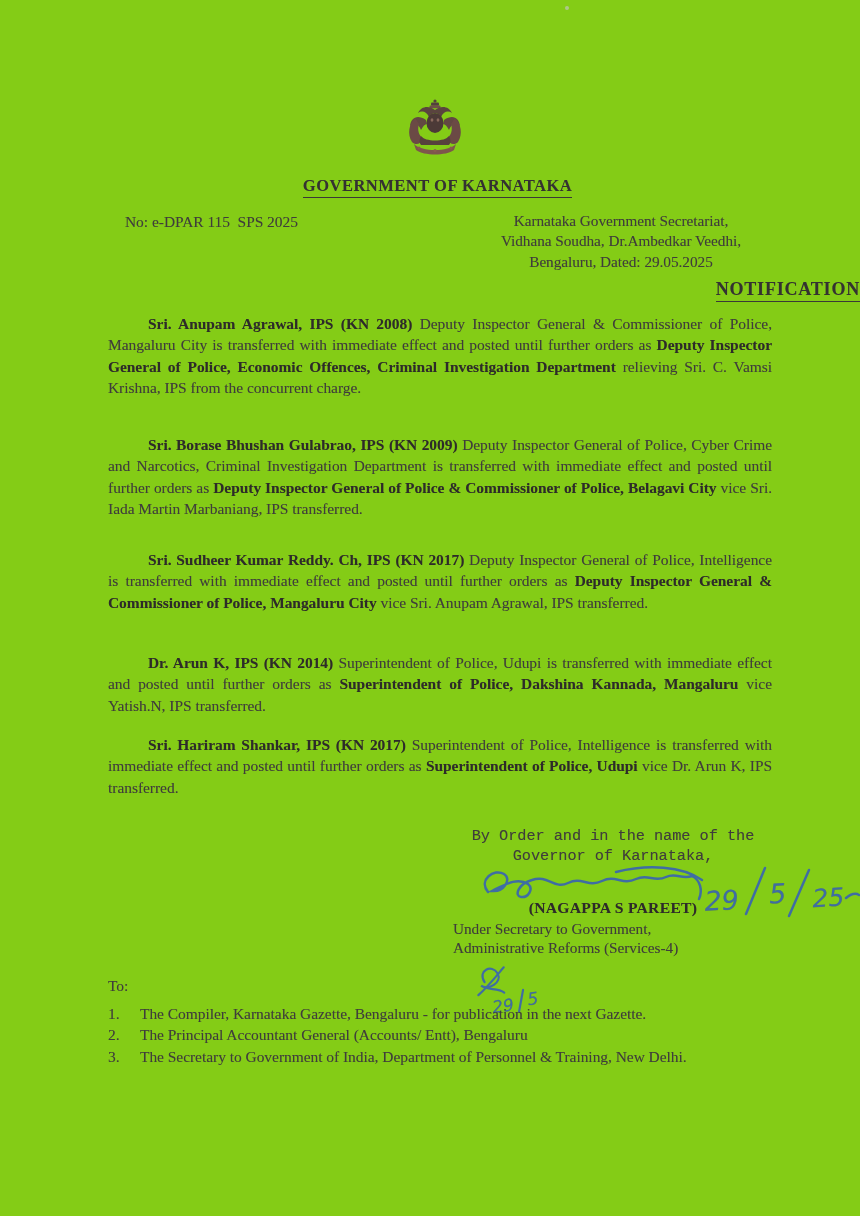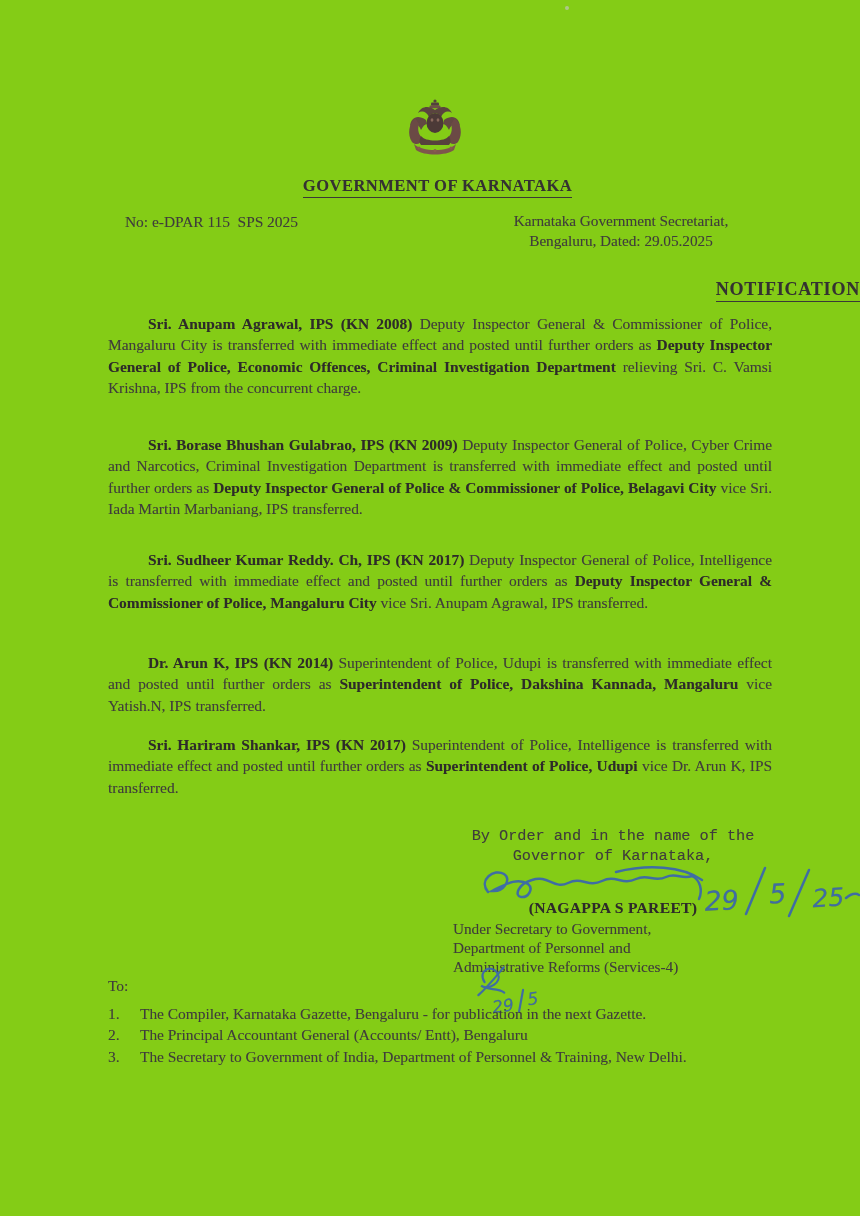--- a/index.html
+++ b/index.html
@@ -68,20 +68,21 @@
   </div>
 
   <div class="abs gov-title">
     <span class="u">GOVERNMENT OF KARNATAKA</span>
   </div>
 
   <div class="abs ref-no">No: e-DPAR 115  SPS 2025</div>
 
   <div class="abs address">
     <div>Karnataka Government Secretariat,</div>
+    <div>Vidhana Soudha, Dr.Ambedkar Veedhi,</div>
     <div>Bengaluru, Dated: 29.05.2025</div>
   </div>
 
   <div class="abs notification">
     <span class="u">NOTIFICATION</span>
   </div>
 
   <p class="abs para p1"><span class="b">Sri. Anupam Agrawal, IPS (KN 2008)</span><span> Deputy Inspector General &amp; Commissioner of Police, Mangaluru City is transferred with immediate effect and posted until further orders as </span><span class="b">Deputy Inspector General of Police, Economic Offences, Criminal Investigation Department</span><span> relieving Sri. C. Vamsi Krishna, IPS from the concurrent charge.</span></p>
 
   <p class="abs para p2"><span class="b">Sri. Borase Bhushan Gulabrao, IPS (KN 2009)</span><span> Deputy Inspector General of Police, Cyber Crime and Narcotics, Criminal Investigation Department is transferred with immediate effect and posted until further orders as </span><span class="b">Deputy Inspector General of Police &amp; Commissioner of Police, Belagavi City</span><span> vice Sri. Iada Martin Marbaniang, IPS transferred.</span></p>
@@ -112,21 +113,20 @@
         <text x="291" y="47">5</text>
         <text x="334" y="53" font-size="25">25</text>
       </g>
     </svg>
   </div>
 
   <div class="abs sig-name">(NAGAPPA S PAREET)</div>
 
   <div class="abs sig-desig">
     <div>Under Secretary to Government,</div>
-    <div>Department of Personnel and</div>
     <div>Administrative Reforms (Services-4)</div>
   </div>
 
   <div class="abs to-label">To:</div>
 
   <div class="abs initials-svg">
     <svg width="110" height="62" viewBox="0 0 110 62" xmlns="http://www.w3.org/2000/svg">
       <g transform="rotate(-8 55 30)">
         <g stroke="#3a66b0" stroke-width="2.2" fill="none" stroke-linecap="round" opacity="0.92">
           <path d="M26,18 C20,5 36,1 40,11 C44,21 28,27 22,21 C28,27 38,25 44,31"></path>

